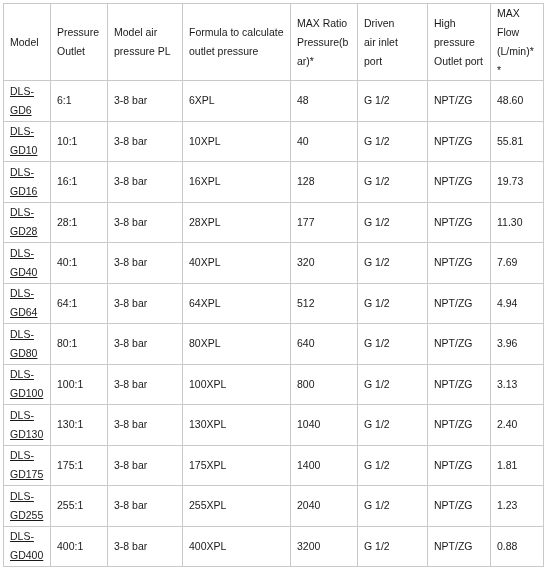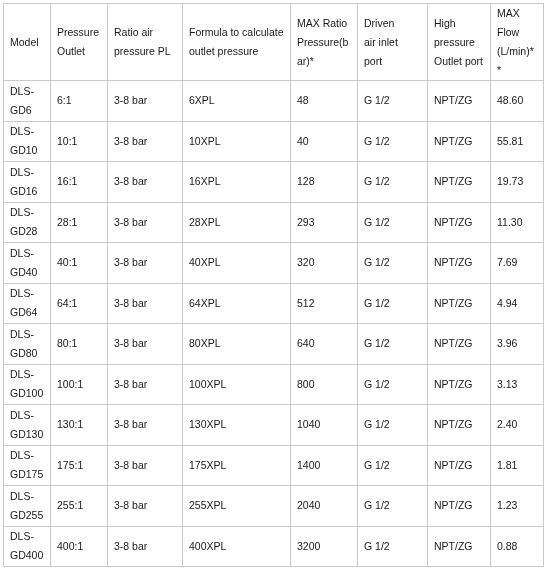--- a/index.html
+++ b/index.html
@@ -49,21 +49,21 @@
   col.c-model   { width: 47px; }
   col.c-ratio   { width: 57px; }
   col.c-airpl   { width: 75px; }
   col.c-formula { width: 108px; }
   col.c-maxout  { width: 67px; }
   col.c-inlet   { width: 70px; }
   col.c-outlet  { width: 63px; }
   col.c-flow    { width: 53px; }
 
   .hdr-line { display: block; }
-  .model-line { display: block; }
+  .model-line { display: block; text-decoration: underline; }
 </style>
 </head>
 <body>
 
 <div id="spec-table-wrap">
   <table class="spec-table">
     <colgroup>
       <col class="c-model">
       <col class="c-ratio">
       <col class="c-airpl">
@@ -76,21 +76,21 @@
     <thead>
       <tr>
           <th>
             <span class="hdr-line">Model</span>
           </th>
           <th>
             <span class="hdr-line">Pressure</span>
             <span class="hdr-line">Outlet</span>
           </th>
           <th>
-            <span class="hdr-line">Ratio air</span>
+            <span class="hdr-line">Model air</span>
             <span class="hdr-line">pressure PL</span>
           </th>
           <th>
             <span class="hdr-line">Formula to calculate</span>
             <span class="hdr-line">outlet pressure</span>
           </th>
           <th>
             <span class="hdr-line">MAX Ratio</span>
             <span class="hdr-line">Pressure(bar)*</span>
           </th>
@@ -151,21 +151,21 @@
           <td>19.73</td>
         </tr>
         <tr>
           <td>
             <span class="model-line">DLS-</span>
             <span class="model-line">GD28</span>
           </td>
           <td>28:1</td>
           <td>3-8 bar</td>
           <td>28XPL</td>
-          <td>293</td>
+          <td>177</td>
           <td>G 1/2</td>
           <td>NPT/ZG</td>
           <td>11.30</td>
         </tr>
         <tr>
           <td>
             <span class="model-line">DLS-</span>
             <span class="model-line">GD40</span>
           </td>
           <td>40:1</td>

